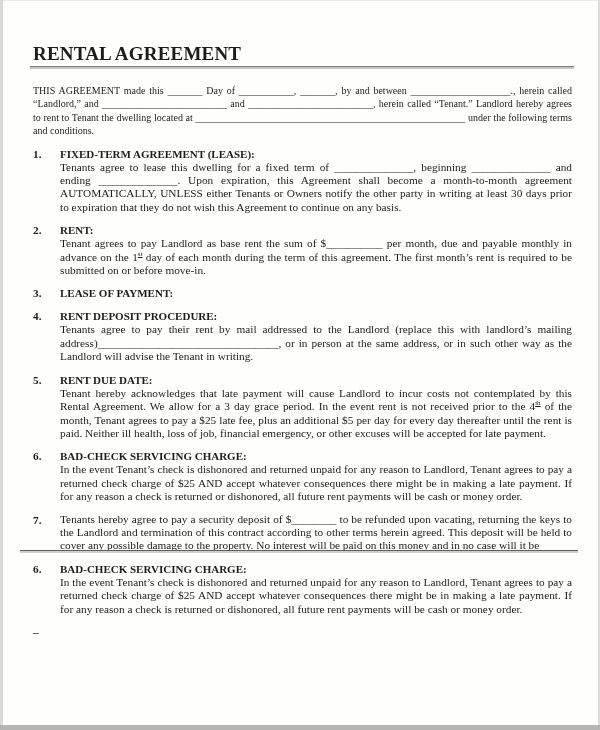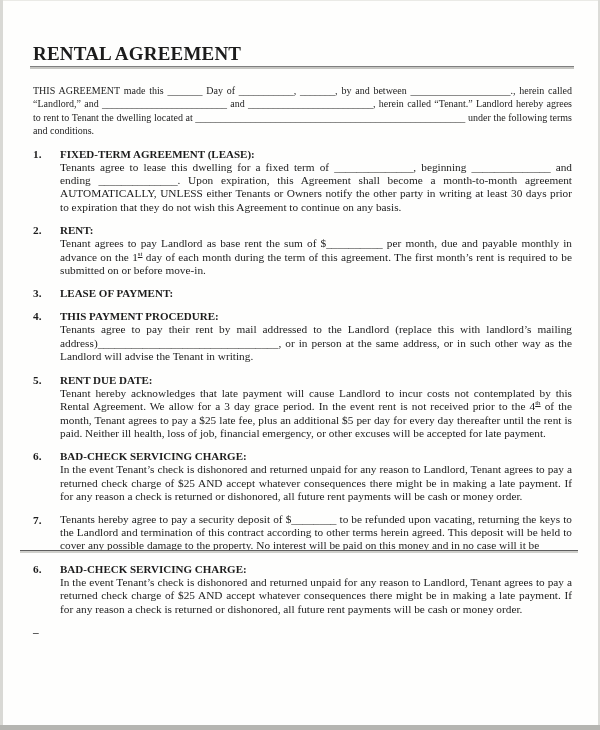--- a/index.html
+++ b/index.html
@@ -89,21 +89,21 @@
       </div>
       <div class="section">
         <div class="num">3.</div>
         <div class="sec-content">
           <div class="sec-heading">LEASE OF PAYMENT:</div>
         </div>
       </div>
       <div class="section">
         <div class="num">4.</div>
         <div class="sec-content">
-          <div class="sec-heading">THIS PAYMENT PROCEDURE:</div>
+          <div class="sec-heading">RENT DEPOSIT PROCEDURE:</div>
           <p class="sec-body">Tenants agree to pay their rent by mail addressed to the Landlord (replace this with landlord’s mailing address)________________________________, or in person at the same address, or in such other way as the Landlord will advise the Tenant in writing.</p>
         </div>
       </div>
       <div class="section">
         <div class="num">5.</div>
         <div class="sec-content">
           <div class="sec-heading">RENT DUE DATE:</div>
           <p class="sec-body">Tenant hereby acknowledges that late payment will cause Landlord to incur costs not contemplated by this Rental Agreement.  We allow for a 3 day grace period.  In the event rent is not received prior to the 4<sup>th</sup> of the month, Tenant agrees to pay a $25 late fee, plus an additional $5 per day for every day thereafter until the rent is paid.  Neither ill health, loss of job, financial emergency, or other excuses will be accepted for late payment.</p>
         </div>
       </div>

